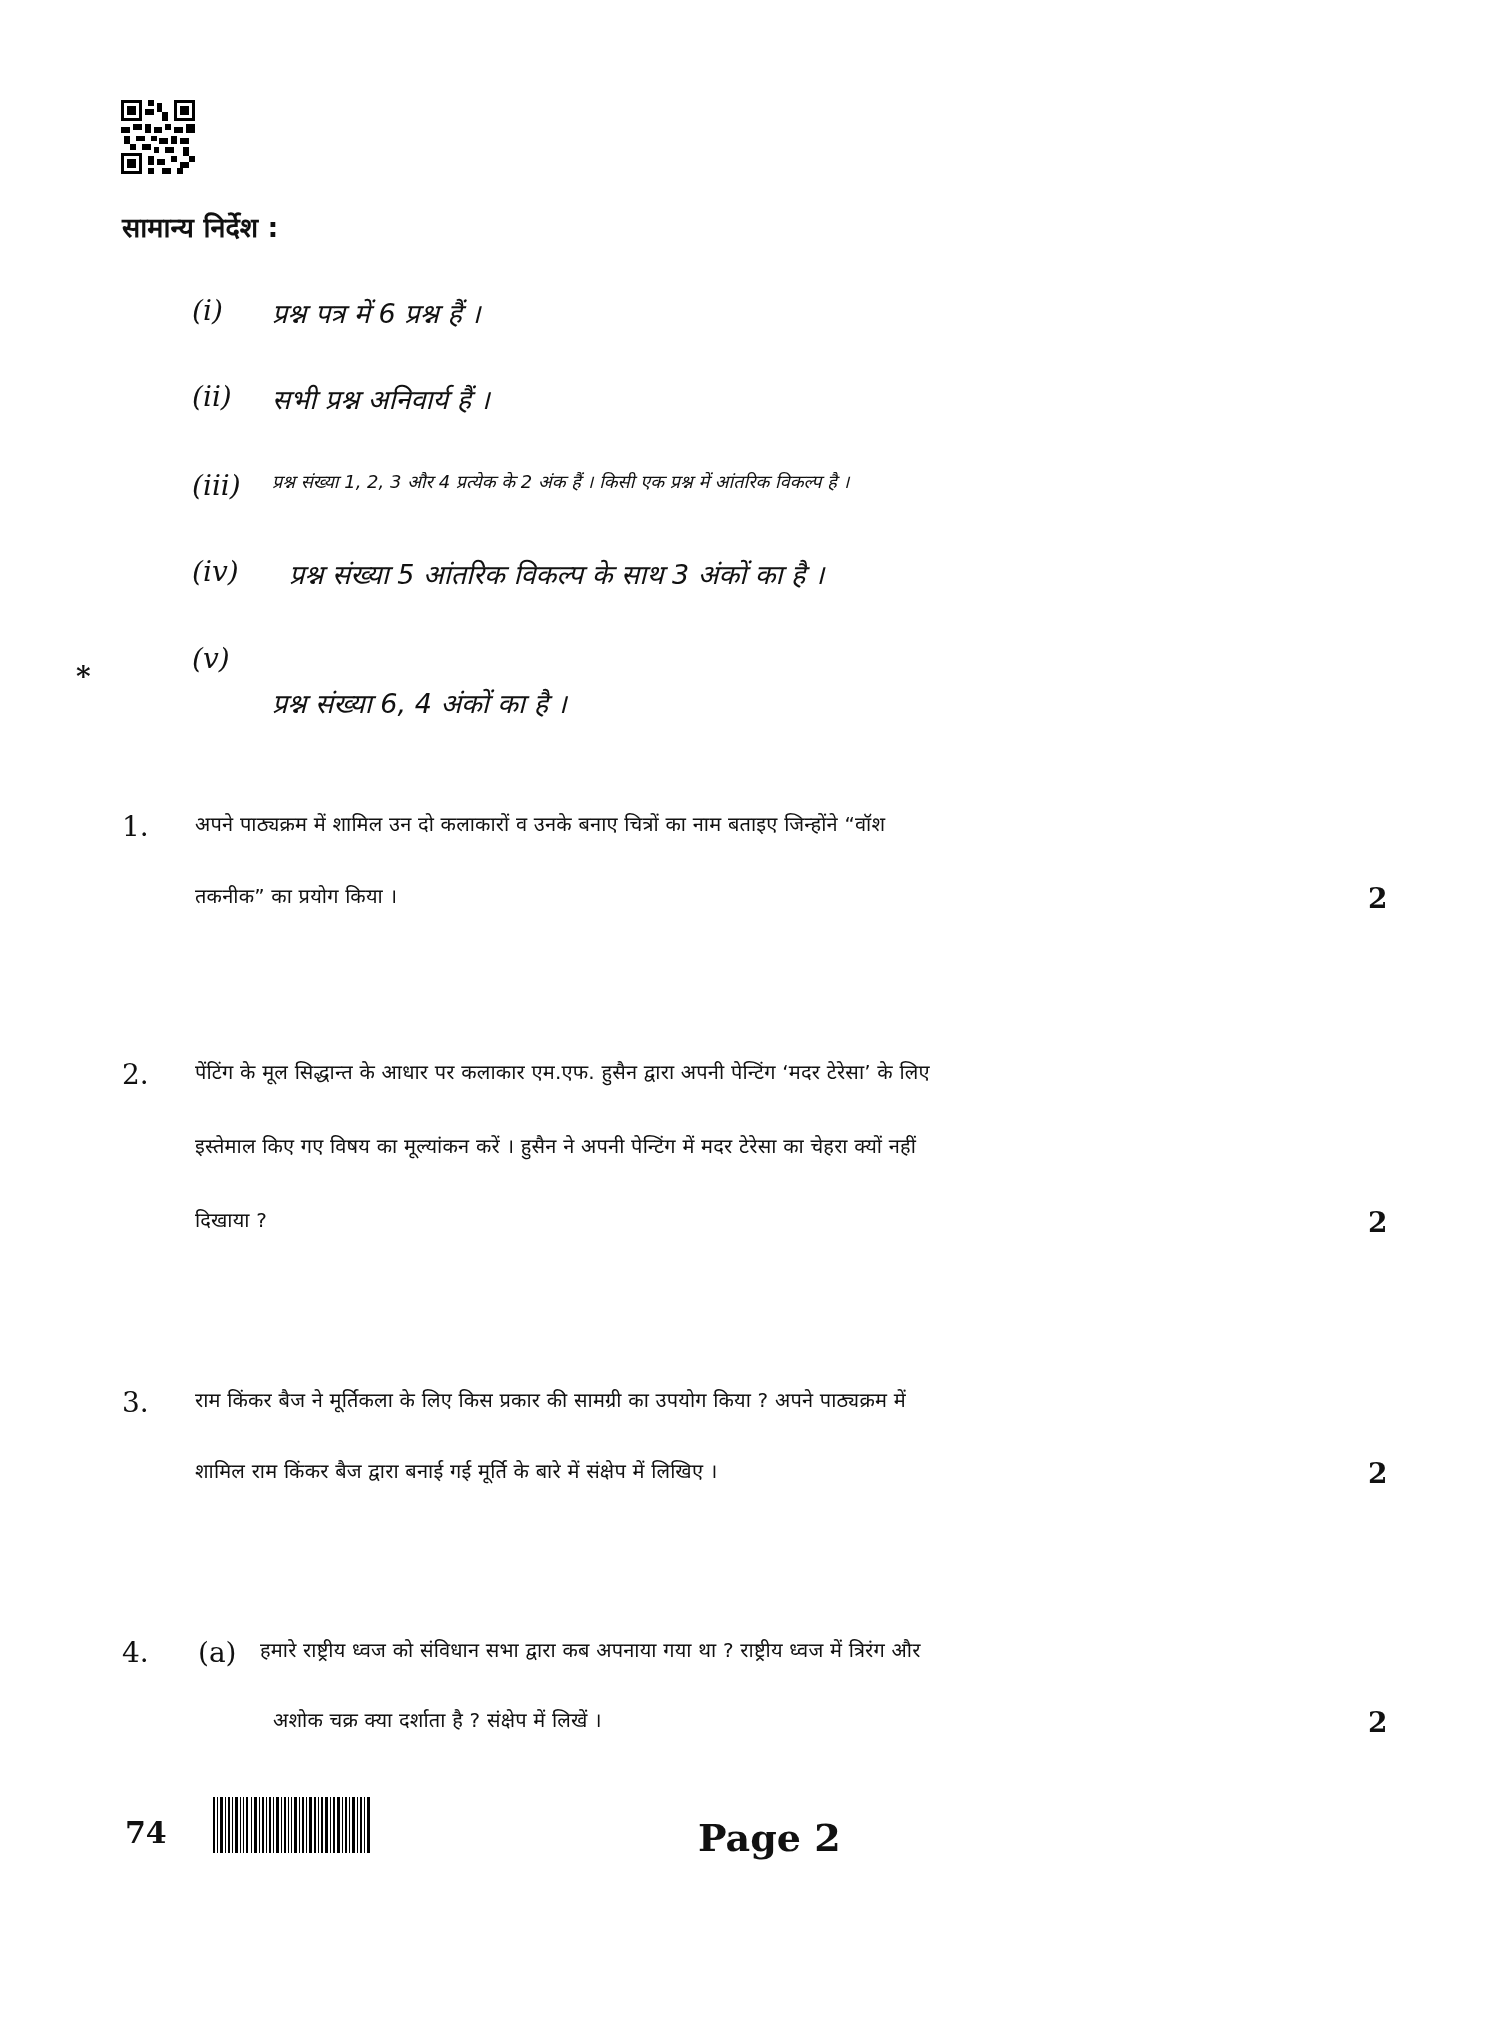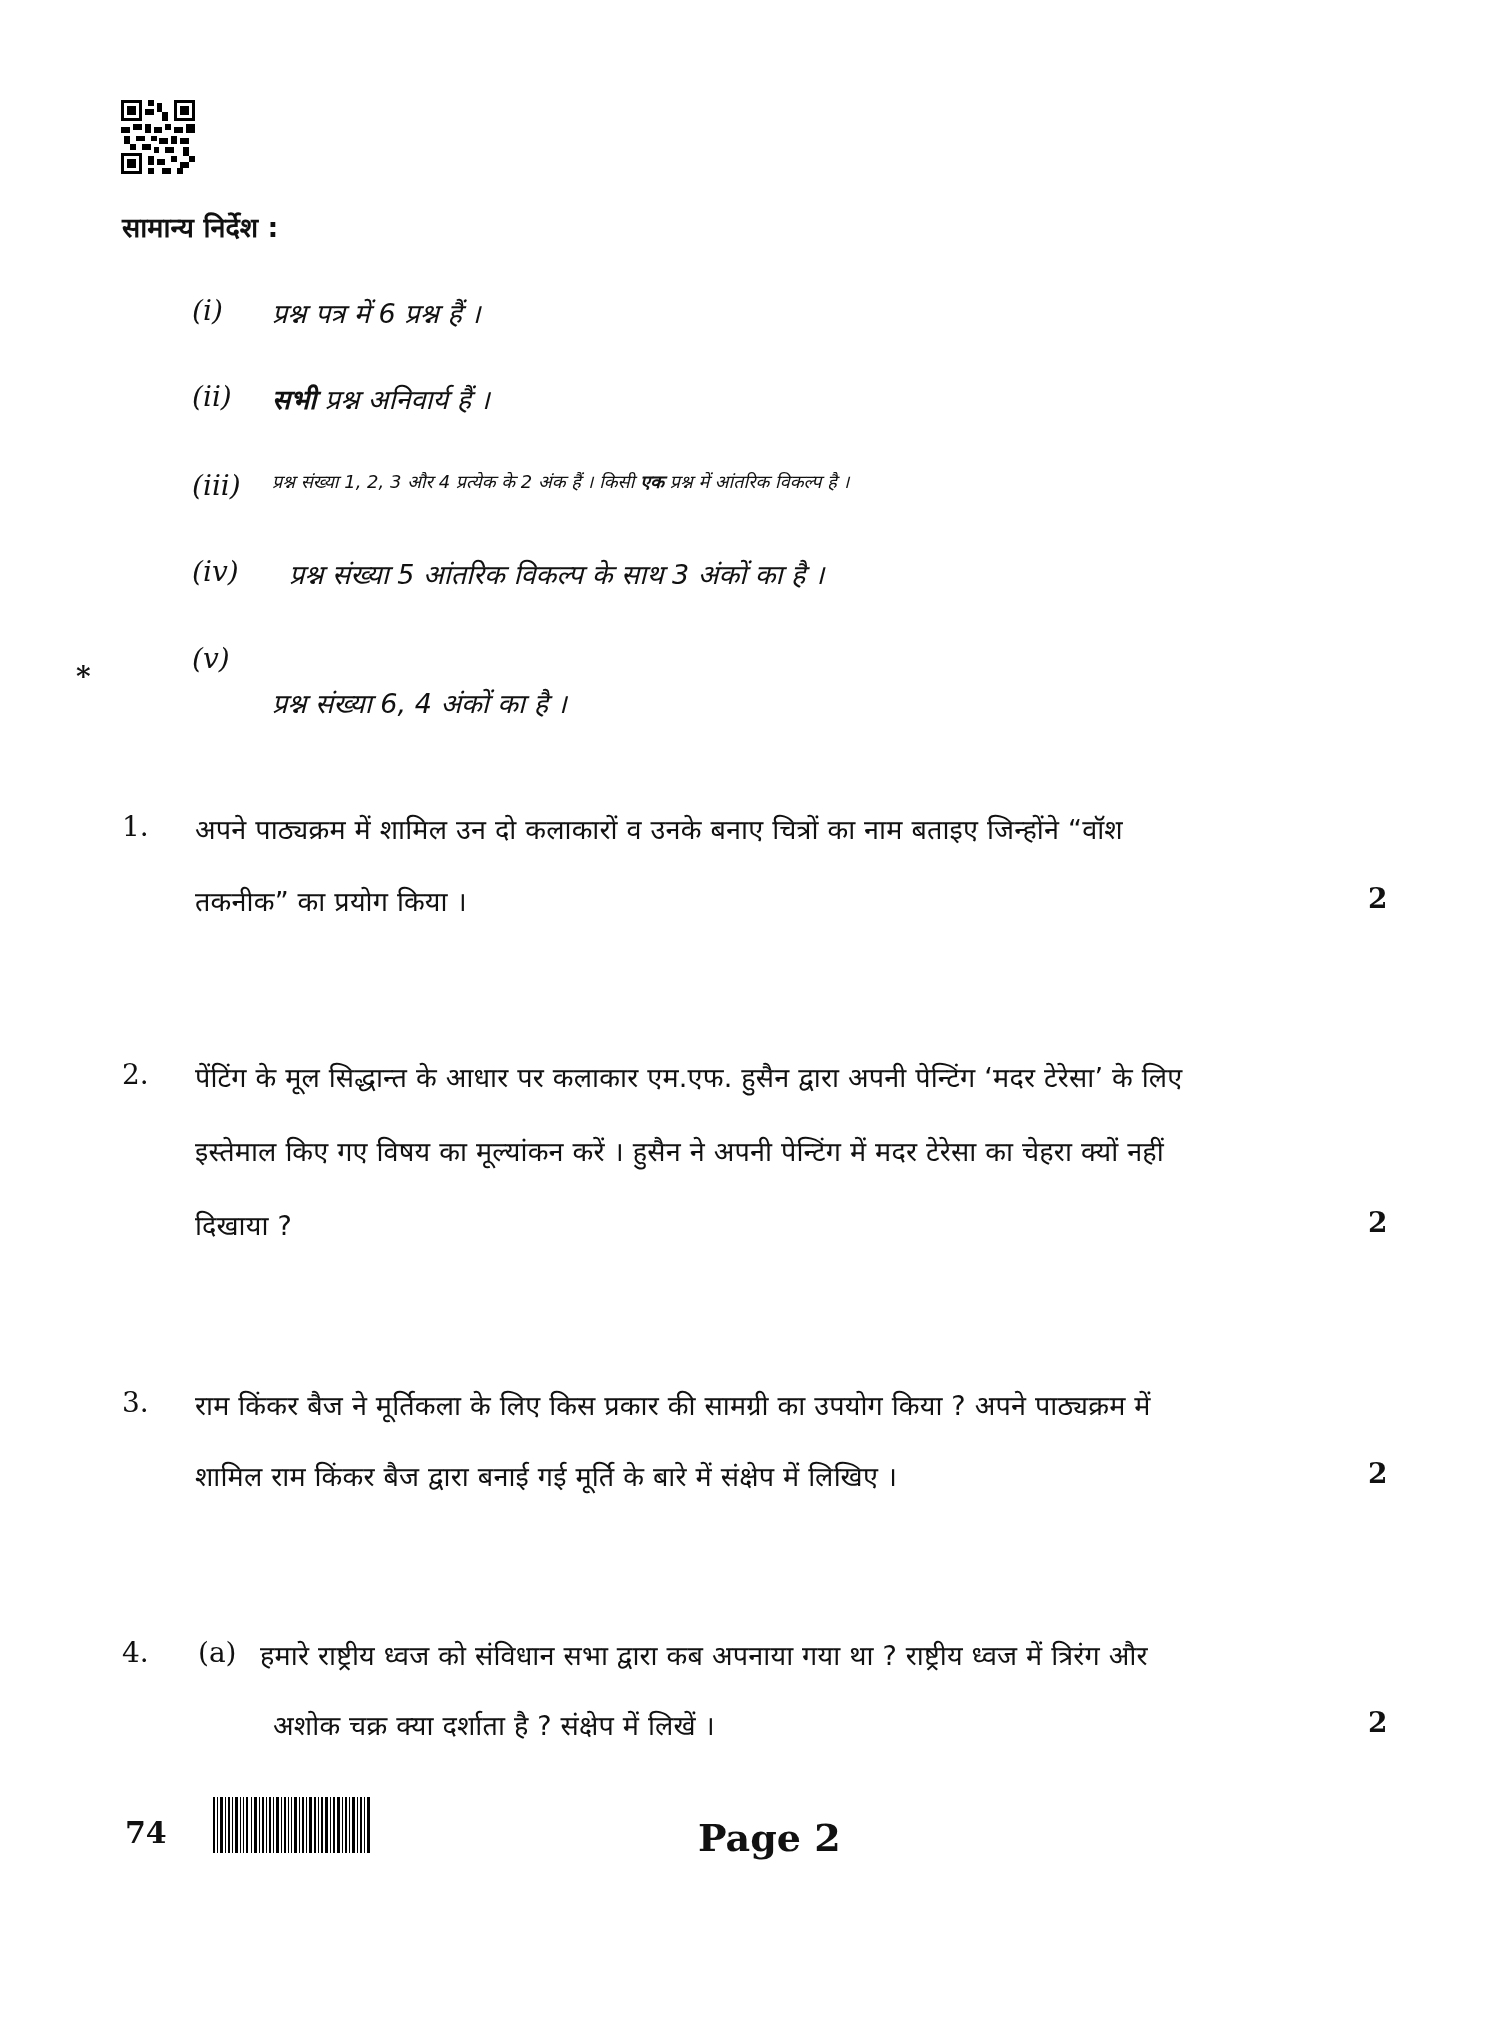--- a/index.html
+++ b/index.html
@@ -5,26 +5,26 @@
   html, body { margin: 0; padding: 0; background: #ffffff; }
   body { width: 1505px; height: 2034px; position: relative; overflow: hidden;
          font-family: "DejaVu Serif", serif; color: #111; }
   .abs { position: absolute; white-space: nowrap; }
   .qr { left: 120px; top: 100px; width: 76px; height: 74px; }
   .heading { left: 122px; top: 208px; font-size: 27px; font-weight: bold; font-family: "DejaVu Sans", sans-serif; }
   .instr-label { font-style: italic; font-size: 28px; font-family: "DejaVu Serif", serif; }
   .instr-text { font-style: italic; font-size: 27px; font-family: "DejaVu Sans", sans-serif; }
   .asterisk { left: 76px; top: 660px; font-size: 28px; font-weight: bold; }
   .qnum { font-size: 28px; font-family: "DejaVu Serif", serif; }
-  .qline { font-size: 27px; font-family: "DejaVu Sans", sans-serif; letter-spacing: 0.2px; }
+  .qline { font-size: 20px; font-family: "DejaVu Sans", sans-serif; letter-spacing: 0.2px; }
   .marks { font-size: 28px; font-weight: bold; font-family: "DejaVu Serif", serif; left: 1368px; }
   .footer-code { left: 125px; top: 1815px; font-size: 30px; font-weight: bold; font-family: "DejaVu Serif", serif; }
   .barcode { left: 213px; top: 1797px; width: 158px; height: 56px; }
   .page-label { left: 698px; top: 1815px; font-size: 38px; font-weight: bold; font-family: "DejaVu Serif", serif; }
-  .bold { font-weight: bold; }
+  .bold { font-weight: normal; }
 </style>
 </head>
 <body>
 
 <svg class="abs qr" viewBox="0 0 25 25" shape-rendering="crispEdges">
   <rect x="0" y="0" width="25" height="25" fill="#fff"></rect>
   <g fill="#000">
     <rect x="0" y="0" width="7" height="7"></rect>
       <rect x="1" y="1" width="5" height="5" fill="#fff"></rect>
       <rect x="2" y="2" width="3" height="3"></rect>

